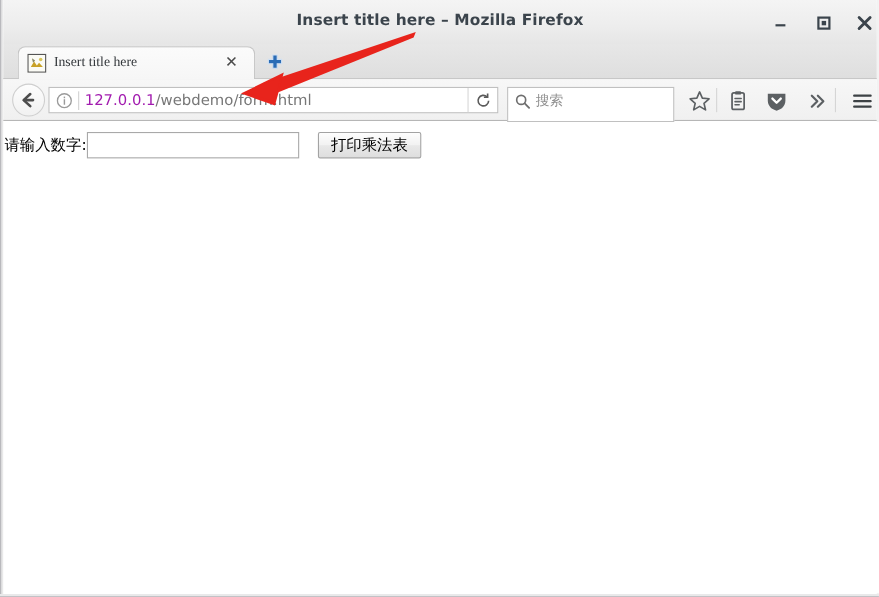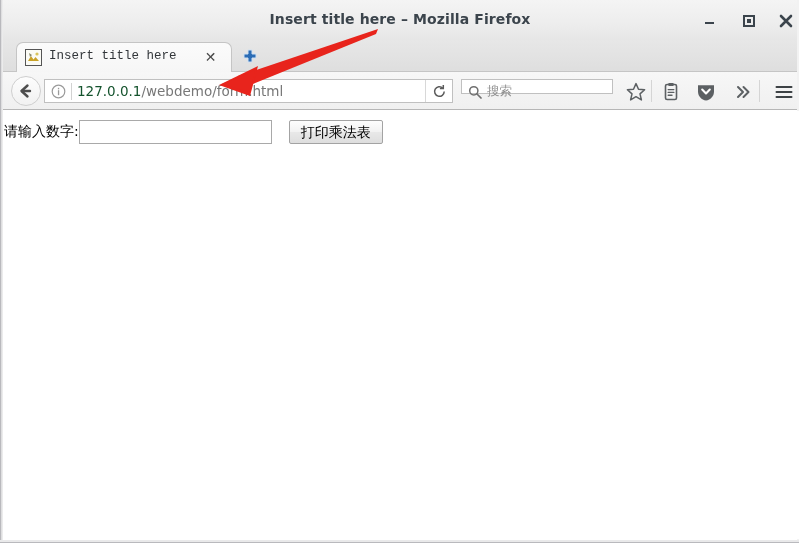--- a/index.html
+++ b/index.html
@@ -104,21 +104,21 @@
     background: #fdfdf8;
     box-sizing: border-box;
     overflow: hidden;
   }
   #tab-label {
     position: absolute;
     left: 32px; top: 6px;
     font-size: 12.5px;
     color: #32363a;
     white-space: nowrap;
-    font-family: Liberation Mono, monospace;
+    font-family: Liberation Serif, serif;
   }
   #tab-close {
     position: absolute;
     left: 185px; top: 5px;
     width: 17px; height: 18px;
     font-size: 14px;
     font-weight: bold;
     color: #4a4a4a;
     text-align: center;
     line-height: 18px;
@@ -178,35 +178,35 @@
     background: #d2d2d2;
   }
   #url-text {
     position: absolute;
     left: 32px; top: 3px;
     font-size: 13.5px;
     color: #777777;
     white-space: nowrap;
     font-family: "DejaVu Sans", "Liberation Sans", sans-serif;
   }
-  #url-host { color: #14532d; }
+  #url-host { color: #a21caf; }
   #reload-button {
     position: absolute;
     right: 0px; top: 0px;
     width: 27px; height: 22px;
     border-left: 1px solid #d8d8d8;
     box-sizing: border-box;
     cursor: pointer;
   }
   #reload-button svg { position: absolute; left: 6px; top: 4px; }
 
   #searchbar {
     position: absolute;
     left: 458px; top: 7px;
-    width: 152px; height: 15px;
+    width: 152px; height: 32px;
     background: #ffffff;
     border: 1px solid #c0c0c0;
     box-sizing: border-box;
   }
   #search-icon {
     position: absolute;
     left: 6px; top: 4px;
     width: 14px; height: 14px;
   }
   #search-placeholder {

